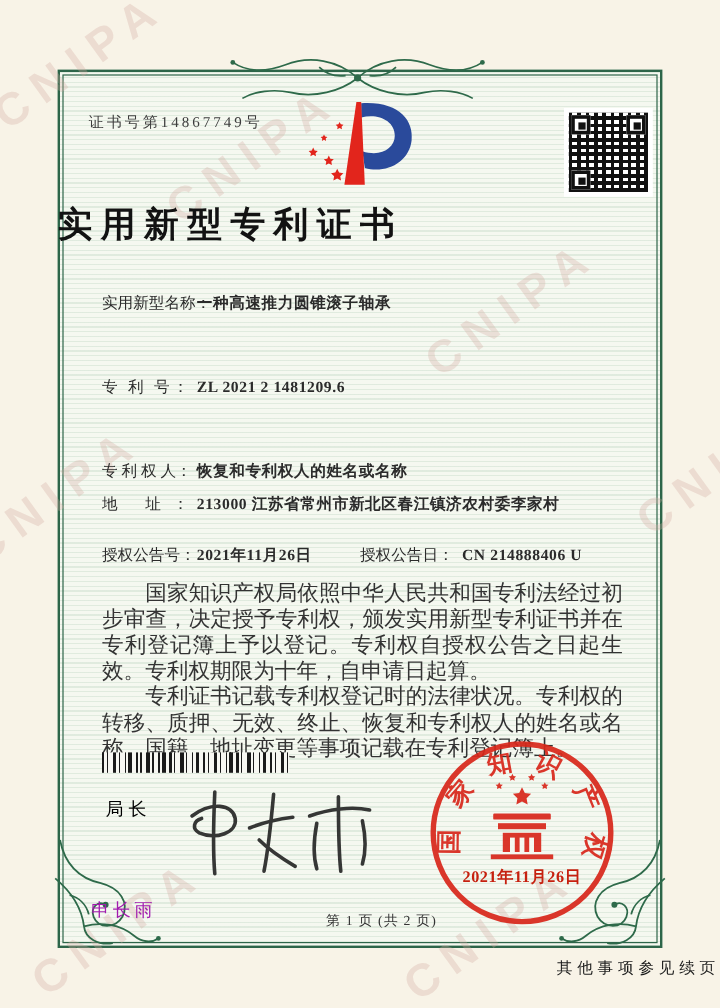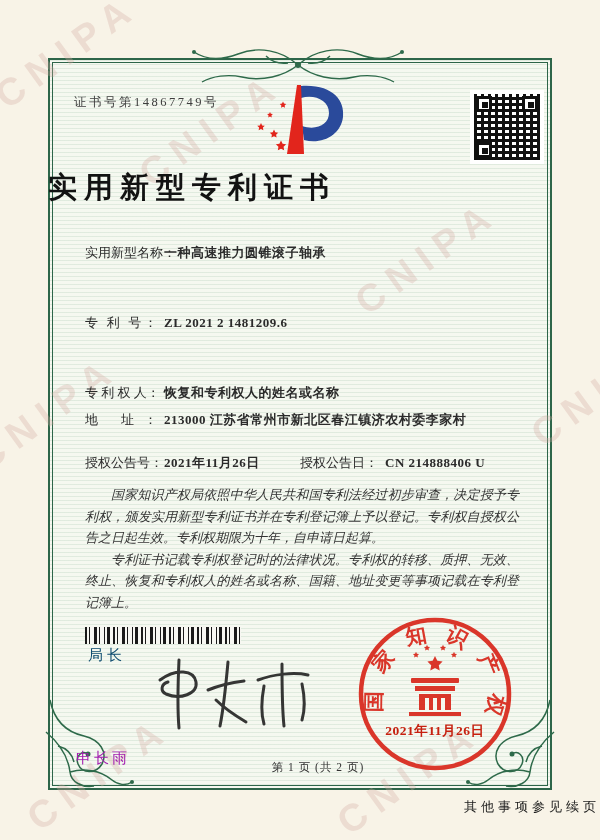--- a/index.html
+++ b/index.html
@@ -22,29 +22,29 @@
       background-image:repeating-linear-gradient(0deg,#111 0 3px,transparent 3px 6px),
                        repeating-linear-gradient(90deg,#111 0 3px,#fff 3px 7px);}
   .fp{position:absolute;width:16px;height:16px;background:#fff;border:3px solid #111;box-sizing:border-box;}
   .fp::after{content:"";position:absolute;left:3px;top:3px;width:6px;height:6px;background:#111;}
   .title{position:absolute;left:0;right:0;top:110px;text-align:left;font-size:29px;font-weight:700;
          letter-spacing:7px;color:#121212;}
   .frow{position:absolute;left:37px;width:450px;white-space:nowrap;font-size:13px;color:#2b2b2b;}
   .flabel{display:inline-block;width:72px;text-align:justify;text-align-last:justify;}
   .fvalue{margin-left:7px;letter-spacing:.5px;font-weight:bold;}
   .fpair2{position:absolute;left:215px;top:0;white-space:nowrap;}
-  .paras{position:absolute;left:37px;top:426px;width:434px;font-size:13px;line-height:21.5px;
-         color:#333;text-align:justify;font-style:italic;}
+  .paras{position:absolute;left:37px;top:426px;width:434px;font-size:18px;line-height:21.5px;
+         color:#333;text-align:justify;}
   .paras p{margin:0;text-indent:2em;}
   .barcode{position:absolute;left:37px;top:569px;width:156px;height:17px;
            background:repeating-linear-gradient(90deg,
              #1a1a1a 0 2px,#f7f7f2 2px 4px,#1a1a1a 4px 5px,#f7f7f2 5px 9px,
              #1a1a1a 9px 12px,#f7f7f2 12px 14px,#1a1a1a 14px 15px,#f7f7f2 15px 19px,
              #1a1a1a 19px 20px,#f7f7f2 20px 22px,#1a1a1a 22px 25px,#f7f7f2 25px 28px);}
-  .dir-title{position:absolute;left:40px;top:588px;font-size:15px;letter-spacing:4px;color:#0c4a6e;
+  .dir-title{position:absolute;left:40px;top:607px;font-size:15px;letter-spacing:4px;color:#000000;
              font-family:"Liberation Sans","DejaVu Sans",sans-serif;}
   .dir-name{position:absolute;left:28px;top:646px;font-size:15px;letter-spacing:3px;color:#a21caf;
             font-family:"Liberation Sans","DejaVu Sans",sans-serif;margin-top:45px;}
   .sig{position:absolute;left:98px;top:596px;}
   .seal{position:absolute;left:307px;top:556px;}
   .seal-date{position:absolute;left:307px;top:664px;width:160px;text-align:center;
              font-size:13.5px;font-weight:700;color:#c6200f;letter-spacing:.5px;}
   .pageinfo{position:absolute;left:0;right:0;top:702px;text-align:center;font-size:11.5px;color:#333;letter-spacing:1px;padding-left:36px;}
   .footer{position:absolute;left:0;right:0;top:798px;text-align:right;font-size:13px;letter-spacing:4px;color:#1a1a1a;}
   .orn{position:absolute;}

